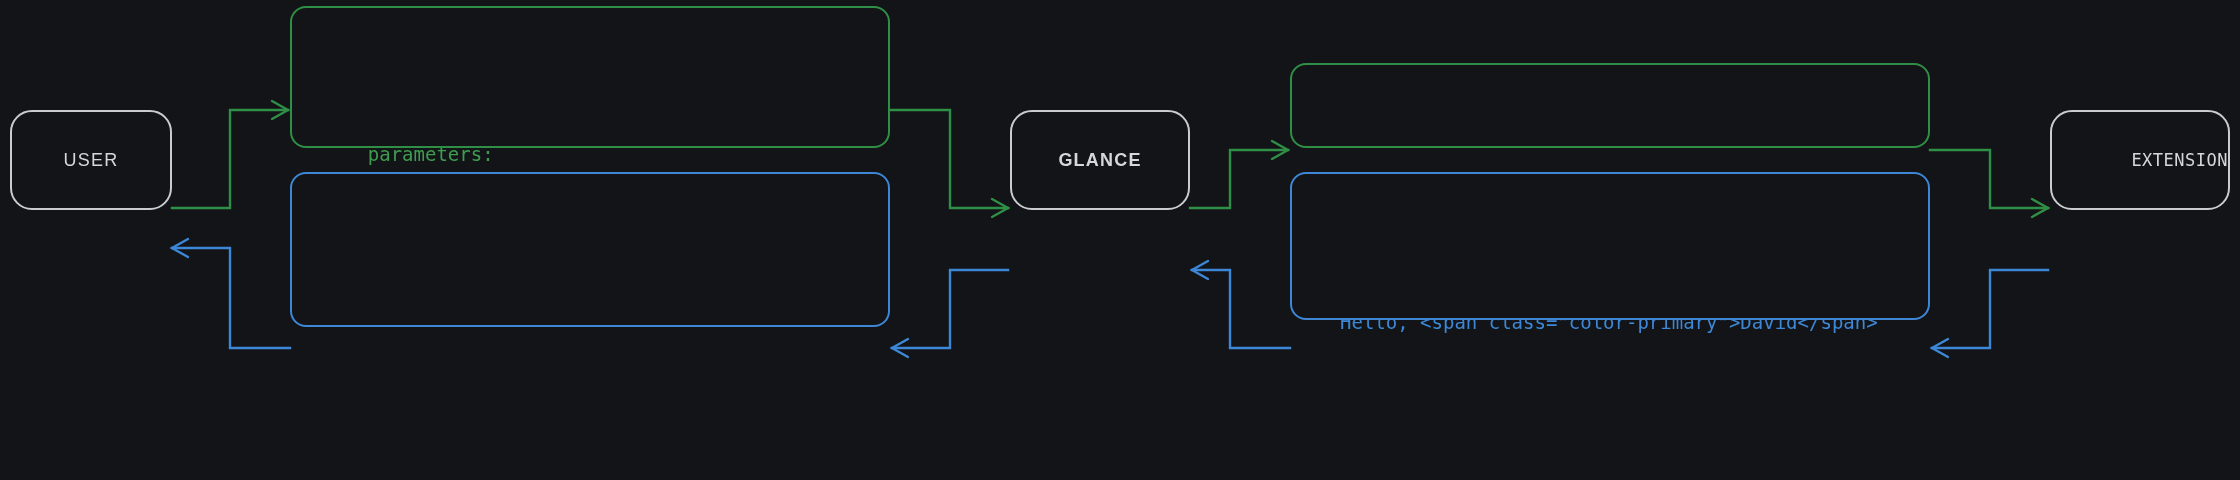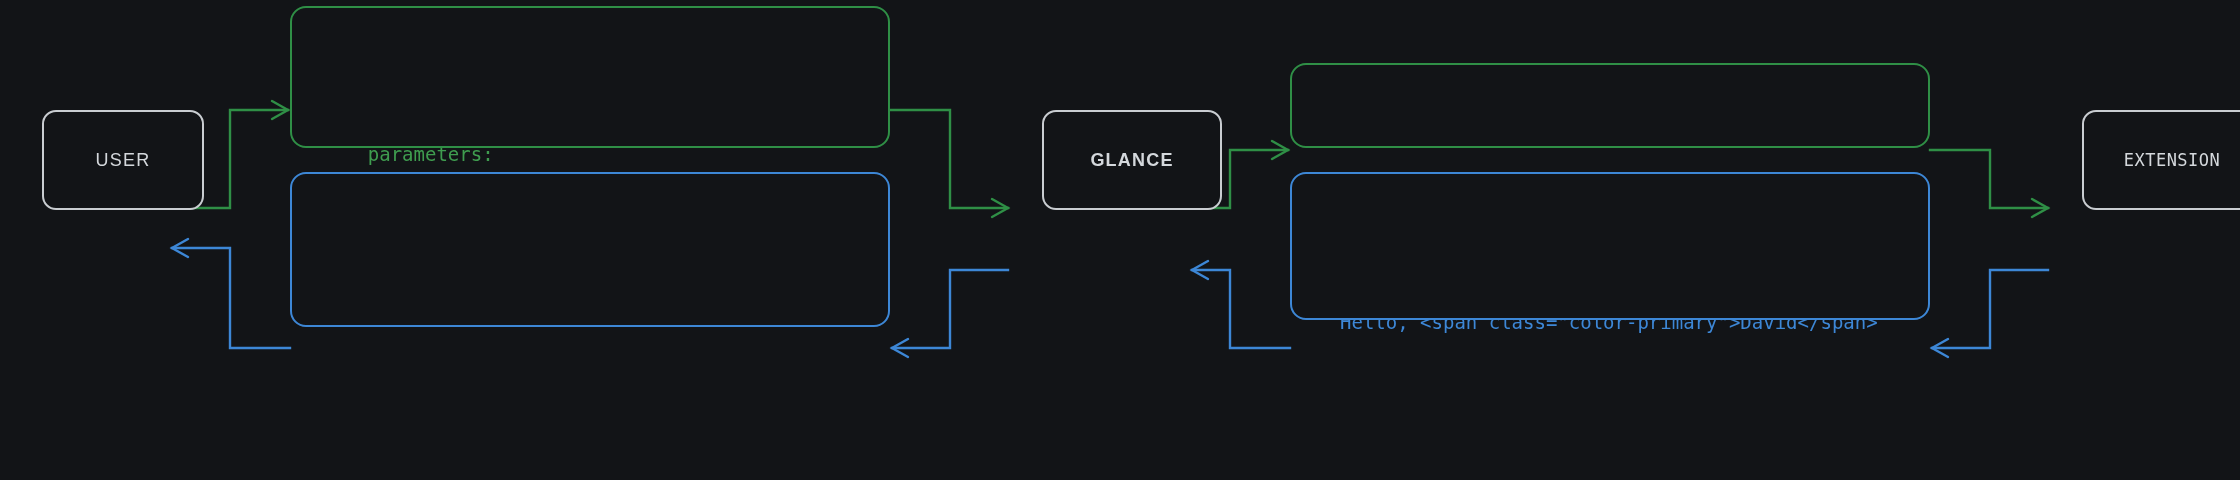--- a/index.html
+++ b/index.html
@@ -19,27 +19,26 @@
     position: absolute;
     left: 0; top: 0;
     width: 2240px;
     height: 480px;
     pointer-events: none;
   }
   .node {
     position: absolute;
     box-sizing: border-box;
     border: 2px solid #c9cdd1;
-    border-radius: 14px;
+    border-radius: 22px;
     background: #121417;
     display: flex;
     align-items: center;
     justify-content: center;
     z-index: 3;
-    margin-left: 32px;
   }
   .node-label {
     color: #d4d8dc;
     font-family: "DejaVu Sans Mono", monospace;
     font-size: 17px;
     letter-spacing: 0.5px;
     white-space: nowrap;
   }
   .node-label.sans {
     font-family: "Liberation Sans", sans-serif;
@@ -130,21 +129,21 @@
   </svg>
 
   <div class="node" style="left:10px; top:110px; width:162px; height:100px;">
     <span class="node-label sans">USER</span>
   </div>
 
   <div class="node" style="left:1010px; top:110px; width:180px; height:100px;font-weight:bold;">
     <span class="node-label sans">GLANCE</span>
   </div>
 
-  <div class="node" style="left:2050px; top:110px; width:180px; height:100px;">
+  <div class="node" style="left:2050px; top:110px; width:180px; height:100px;justify-content:flex-end;">
     <span class="node-label">EXTENSION</span>
   </div>
 
   <div class="panel" style="left:290px; top:6px; width:600px; height:142px;"></div>
   <div class="code" style="left:322px; top:28px;">widgets:
   - type: extension
     url: http://localhost:8080
     allow-potentially-dangerous-html: true
     parameters:
       name: David</div>

